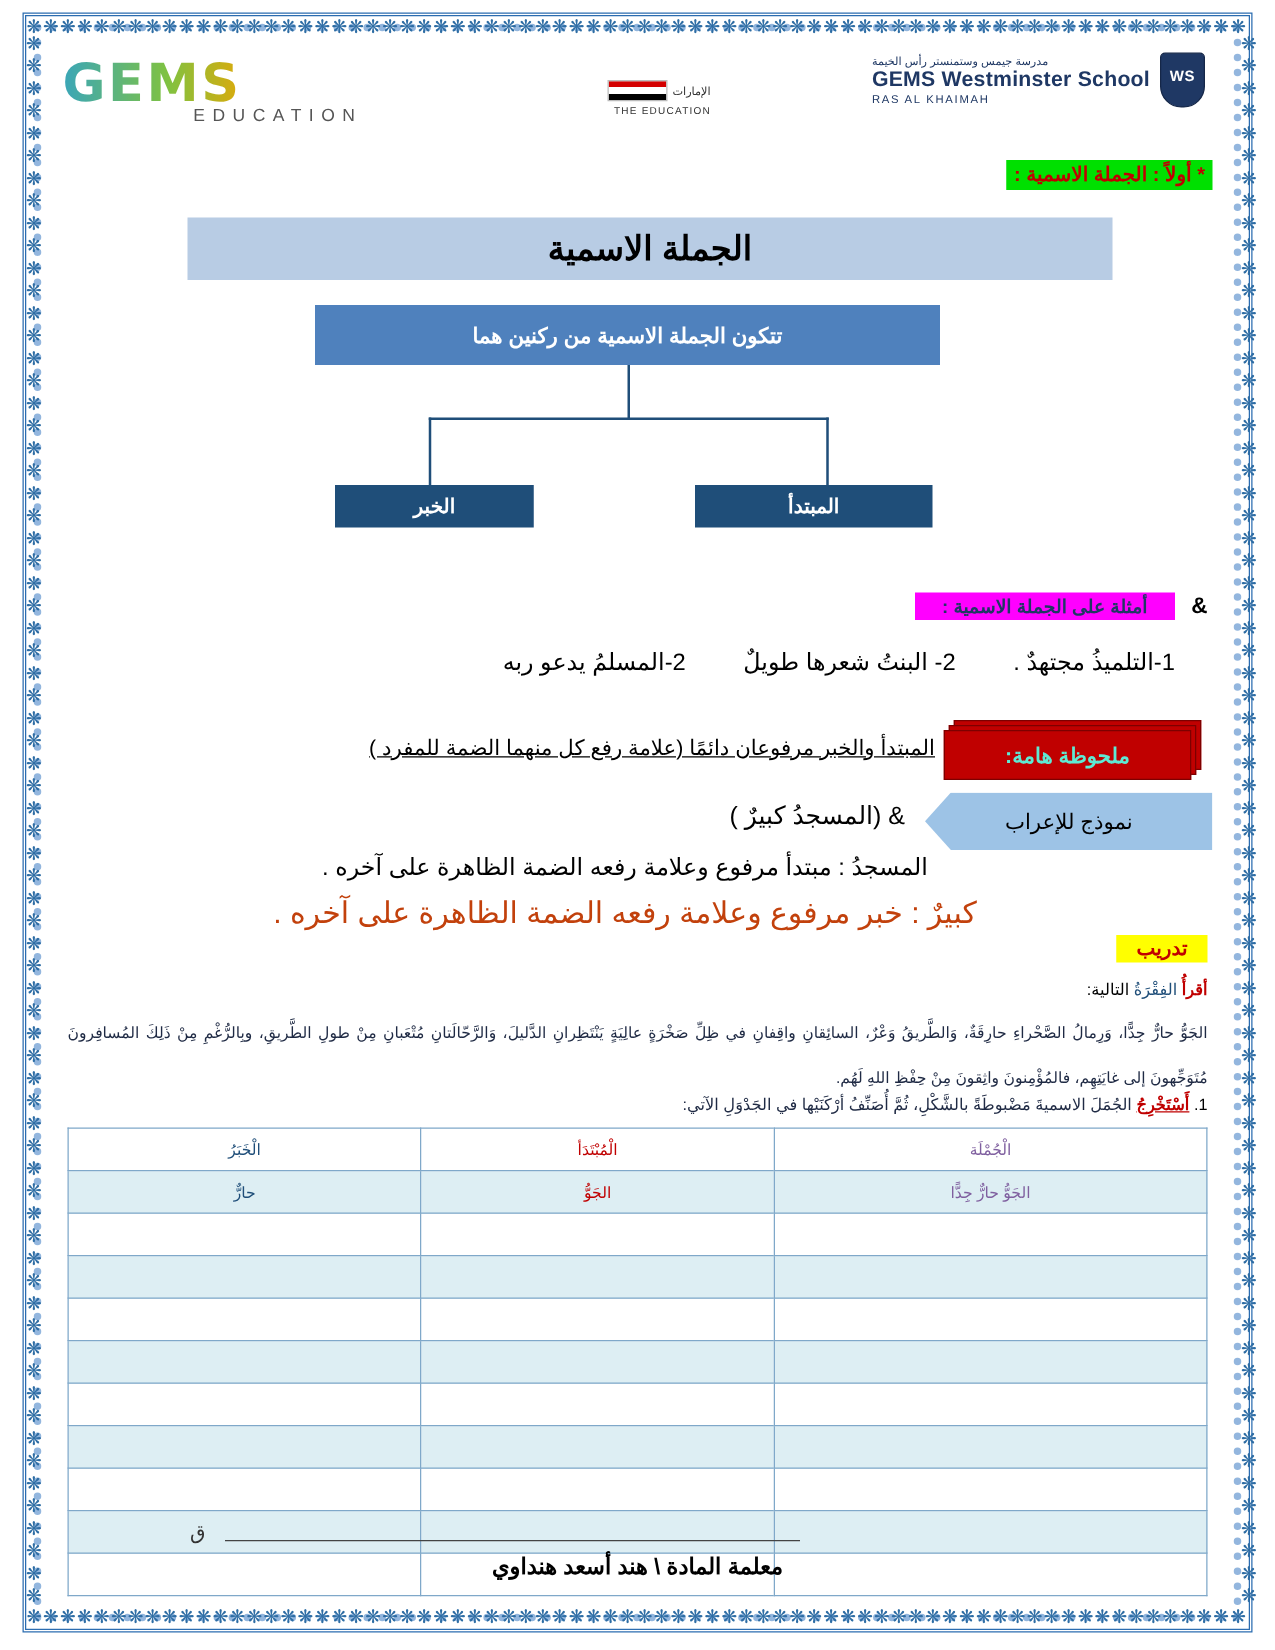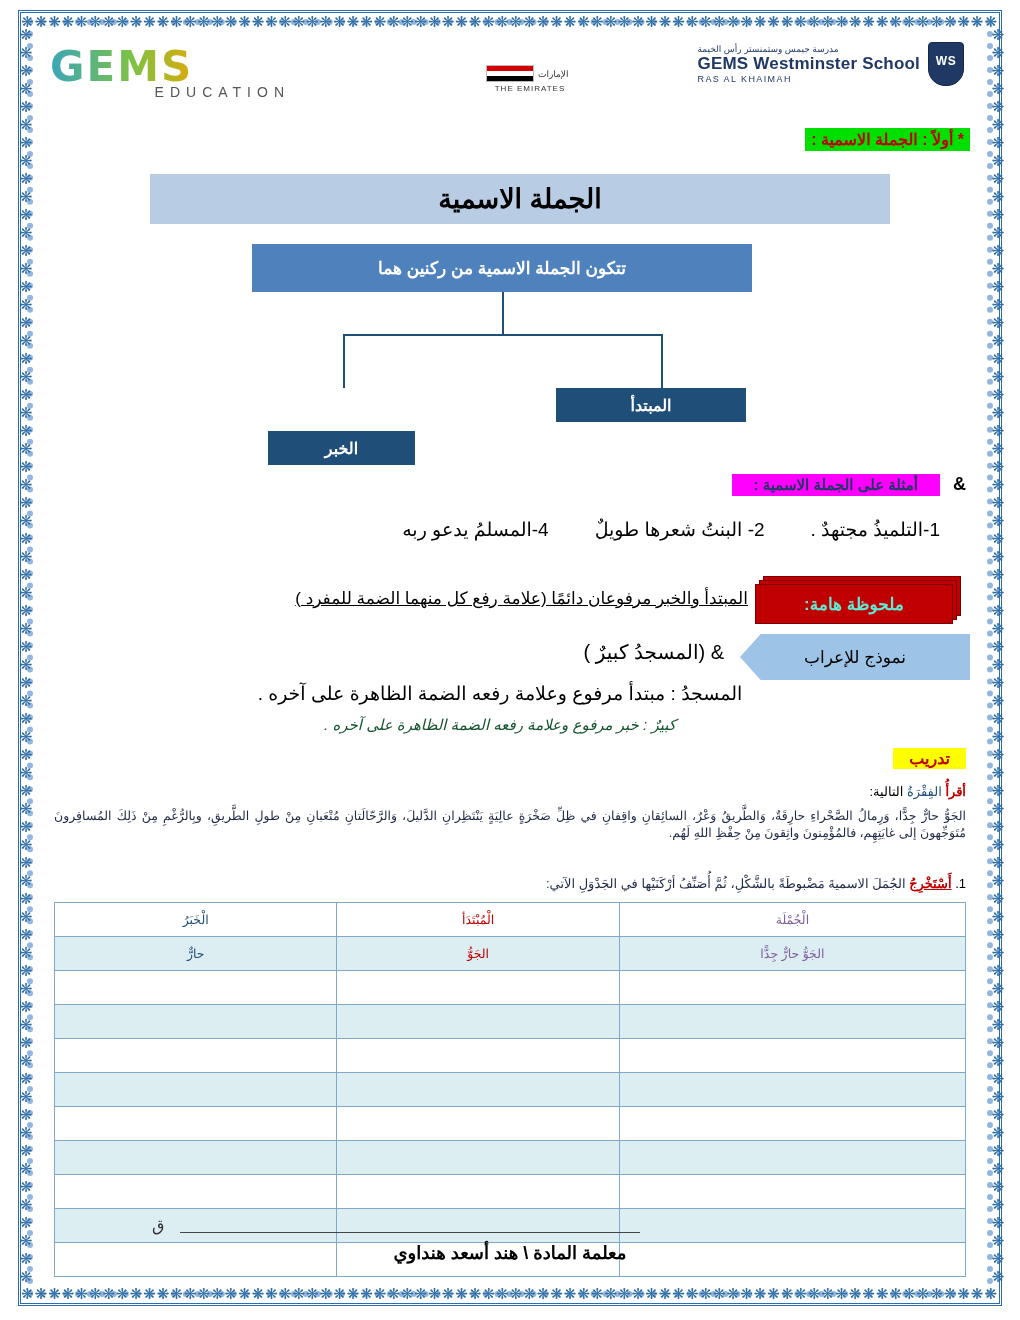--- a/index.html
+++ b/index.html
@@ -209,21 +209,21 @@
     height: 34px;
     background: #1f4e79;
     color: #ffffff;
     font-size: 16px;
     font-weight: bold;
     display: flex;
     align-items: center;
     justify-content: center;
   }
   .leaf-right { left: 516px; top: 352px; width: 190px; }
-  .leaf-left  { left: 228px; top: 352px; width: 147px; margin-top: 43px; }
+  .leaf-left  { left: 228px; top: 352px; width: 159px; }
   .connector {
     position: absolute;
     border-color: #1f4e79;
     border-style: solid;
   }
   .conn-vert-main { left: 462px; top: 256px; width: 0; height: 44px; border-width: 0 2px 0 0; }
   .conn-horiz { left: 303px; top: 298px; width: 320px; height: 0; border-width: 2px 0 0 0; }
   .conn-down-right { left: 621px; top: 298px; width: 0; height: 54px; border-width: 0 2px 0 0; }
   .conn-down-left { left: 303px; top: 298px; width: 0; height: 54px; border-width: 0 2px 0 0; }
 
@@ -303,23 +303,22 @@
     text-align: center;
     font-size: 19px;
     color: #000;
   }
   .iraab-l2 {
     position: absolute;
     right: 40px;
     top: 680px;
     width: 880px;
     text-align: center;
-    font-size: 15px;
-    color: #14532d;
-    font-style: italic;
+    font-size: 24px;
+    color: #c2410c;
   }
 
   
   .tadreeb {
     position: absolute;
     right: 14px;
     top: 712px;
     background: #ffff00;
     color: #c00000;
     font-size: 16px;
@@ -335,21 +334,21 @@
   .read-line .w1 { color: #c00000; font-weight: bold; }
   .read-line .w2 { color: #1f4e79; }
   .read-line .w3 { color: #000; }
 
   .paragraph {
     position: absolute;
     right: 14px;
     top: 772px;
     width: 912px;
     font-size: 12.5px;
-    line-height: 17px;
+    line-height: 36px;
     color: #1f2a44;
     text-align: justify;
     direction: rtl;
   }
 
   .task-line {
     position: absolute;
     right: 14px;
     top: 840px;
     width: 912px;
@@ -432,21 +431,21 @@
       <div class="gw-text">
         <div class="gw-ar">مدرسة جيمس وستمنستر رأس الخيمة</div>
         <div class="gw-name">GEMS Westminster School</div>
         <div class="gw-sub">RAS AL KHAIMAH</div>
       </div>
     </div>
 
     <div class="emirates-logo">
       <span class="flag-stripes"></span>
       <span class="emirates-ar">الإمارات</span>
-      <div class="emirates-en">THE EMIRATES</div>
+      <div class="emirates-en">THE EDUCATION</div>
     </div>
 
     <div class="gems-edu">
       <div class="gword">GEMS</div>
       <div class="eword">EDUCATION</div>
     </div>
   </div>
 
   <div class="tag-green">* أولاً : الجملة الاسمية :</div>
 
@@ -458,21 +457,21 @@
   <div class="connector conn-down-left"></div>
   <div class="leaf-box leaf-right">المبتدأ</div>
   <div class="leaf-box leaf-left">الخبر</div>
 
   <div class="amp-symbol">&amp;</div>
   <div class="tag-pink">أمثلة على الجملة الاسمية :</div>
 
   <div class="examples">
     <span>1-التلميذُ مجتهدٌ .</span>
     <span>2- البنتُ شعرها طويلٌ</span>
-    <span>4-المسلمُ يدعو ربه</span>
+    <span>2-المسلمُ يدعو ربه</span>
   </div>
 
   <div class="note-banner">
     <div class="lay note-l1"></div>
     <div class="lay note-l2"></div>
     <div class="lay note-l3">
       <span>ملحوظة هامة:</span>
     </div>
   </div>
   <div class="note-text">المبتدأ والخبر مرفوعان دائمًا (علامة رفع كل منهما الضمة للمفرد )</div>

